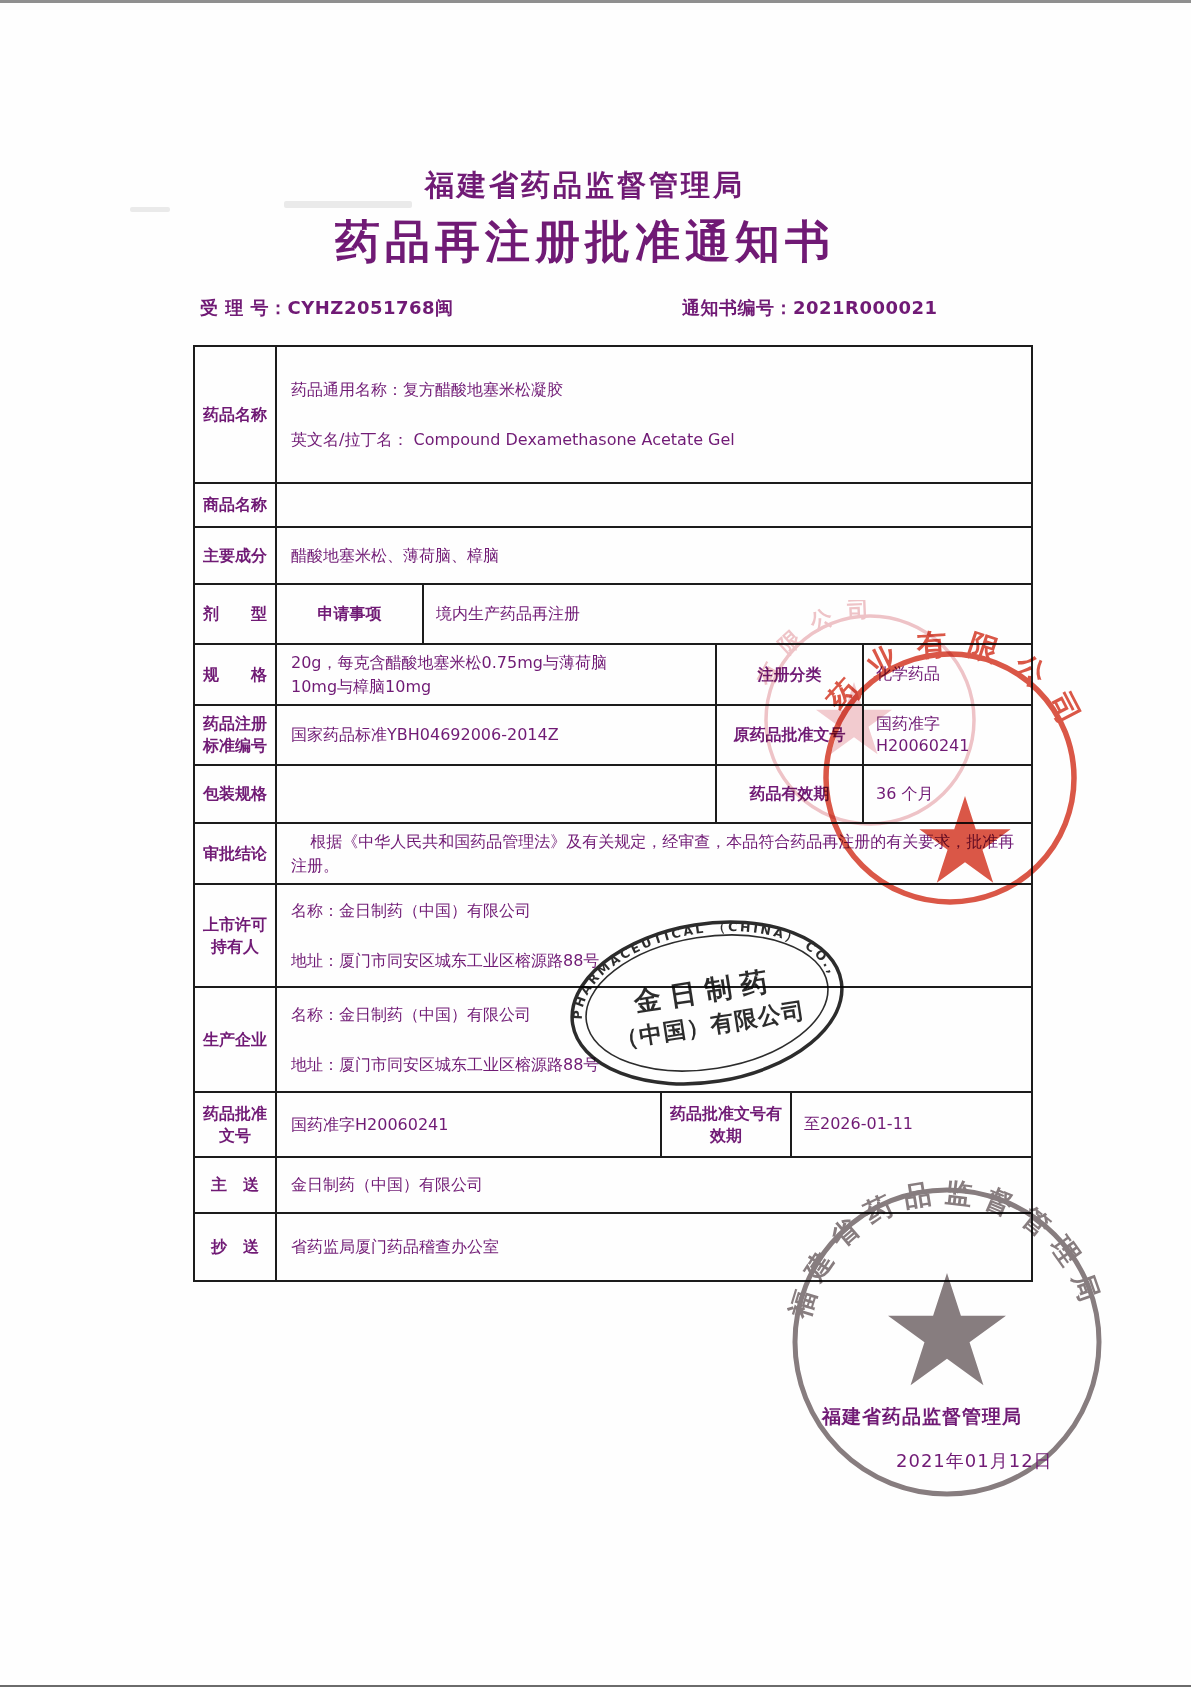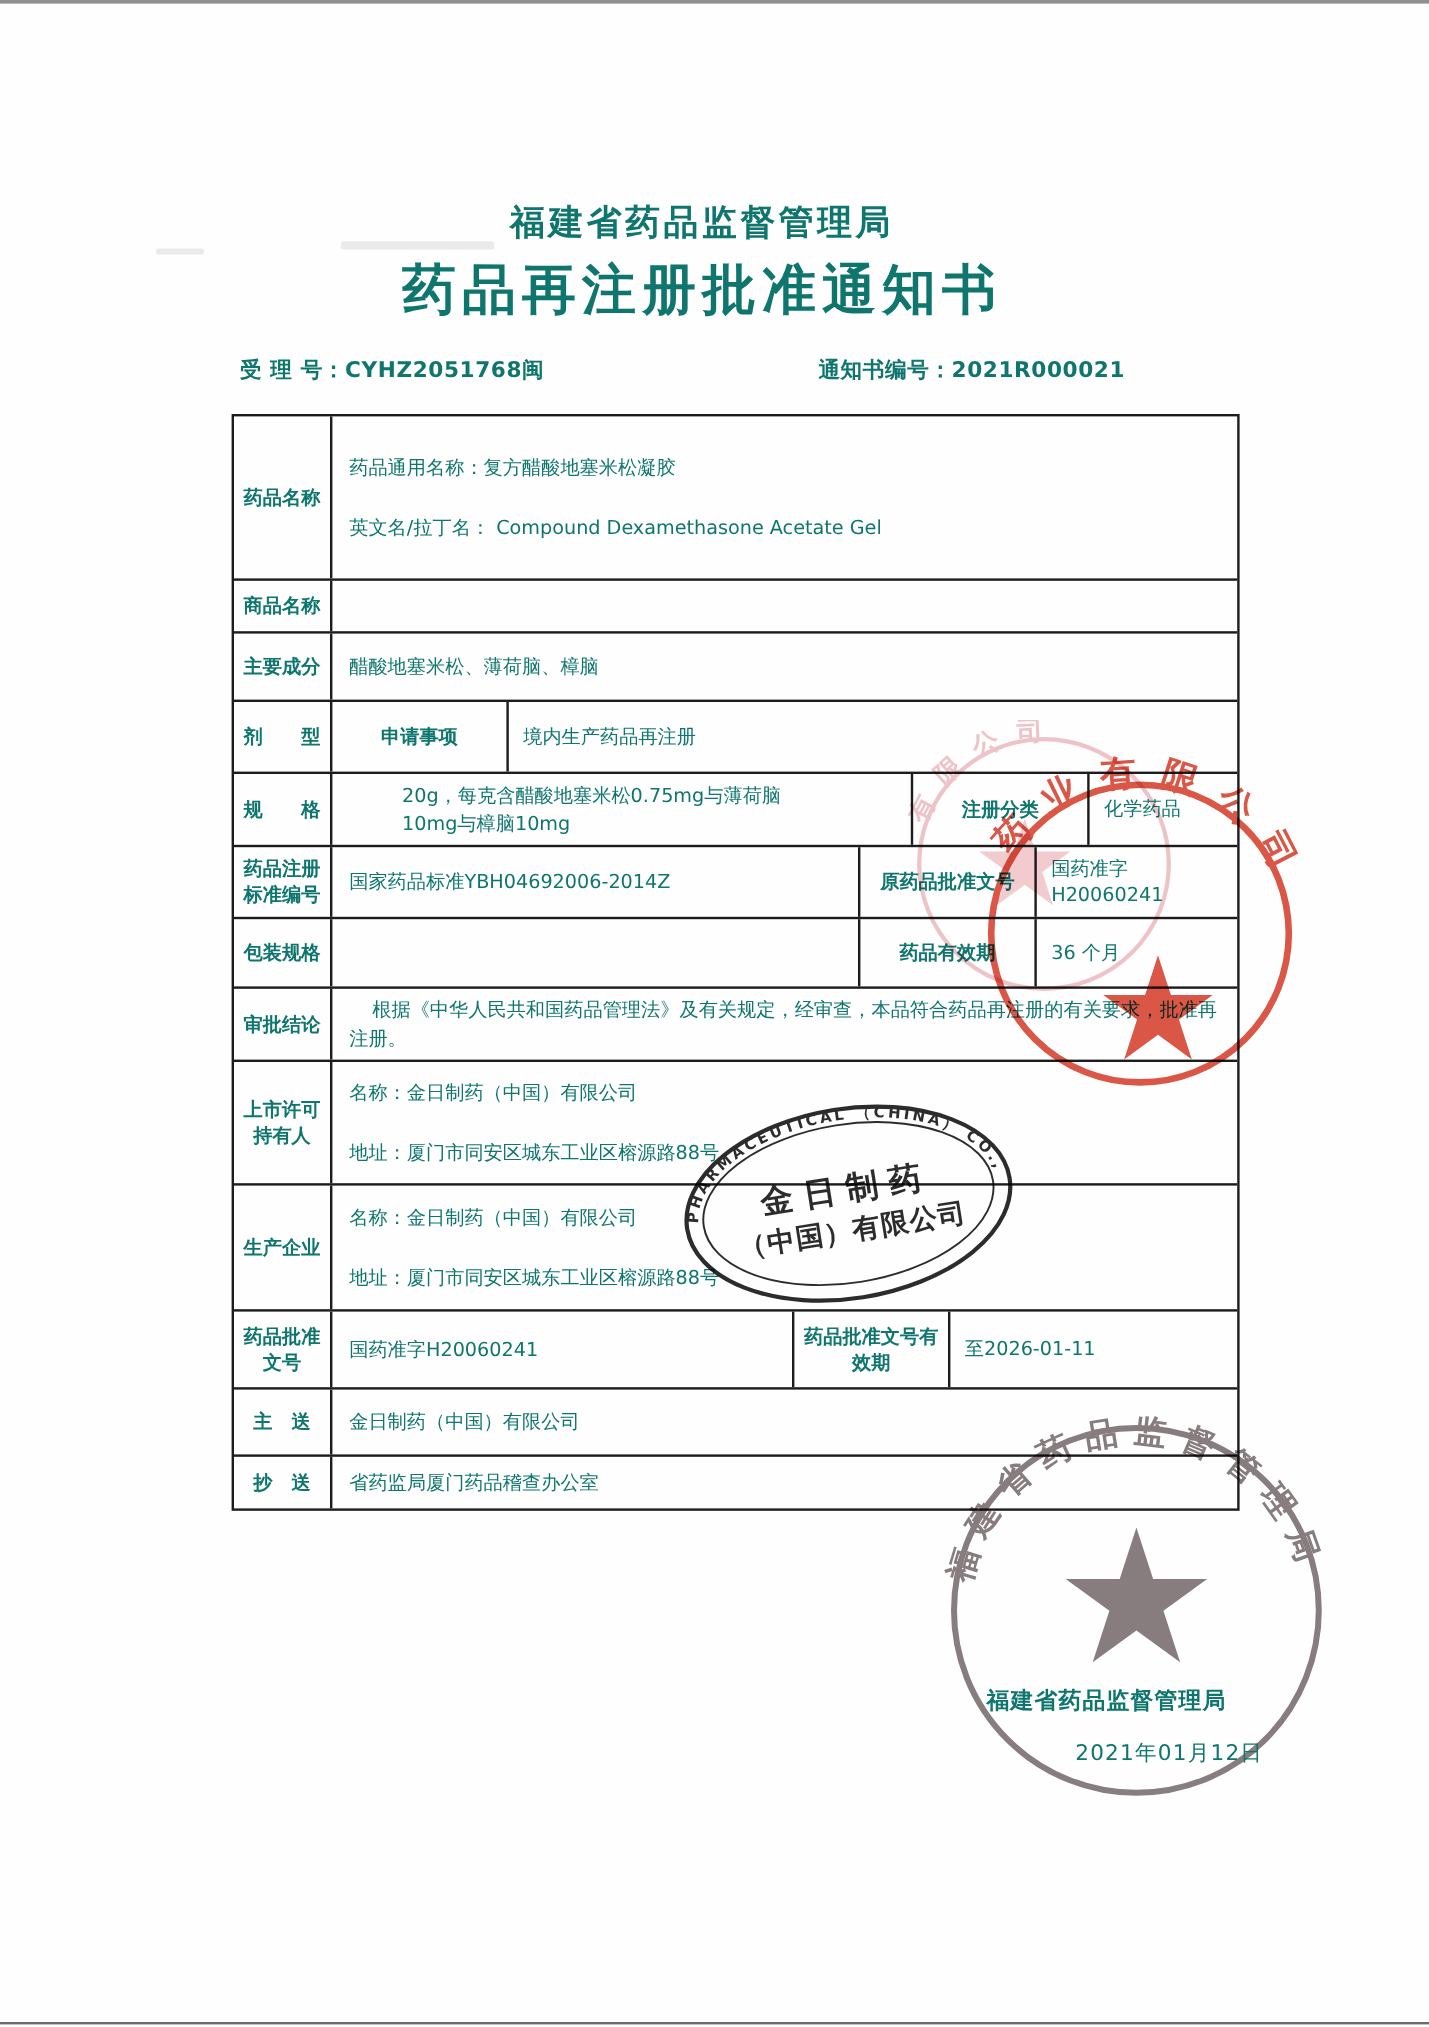--- a/index.html
+++ b/index.html
@@ -1,21 +1,21 @@
 <!DOCTYPE html>
 <html><head>
 <meta charset="utf-8">
 <style>
   html,body{margin:0;padding:0;background:#ffffff;}
   .page{
     position:relative;
     width:1191px;height:1689px;
     background:#fefefe;
     font-family:"DejaVu Sans","Liberation Sans",sans-serif;
-    color:#0f766e;
+    color:#701a75;
     overflow:hidden;
   }
   .edge-top{position:absolute;left:0;top:0;width:100%;height:3px;background:#8f8f8f;}
   .edge-bottom{position:absolute;left:0;top:1685px;width:100%;height:2px;background:#6b6b6b;}
   .smudge{position:absolute;background:rgba(60,60,60,.10);border-radius:2px;}
 
   .title1{
     position:absolute;left:0;top:166px;width:1170px;
     text-align:center;font-size:29px;font-weight:700;letter-spacing:3px;
   }
@@ -44,26 +44,26 @@
     padding:2px 3px;line-height:1.35;
   }
   .val{flex:1;padding:4px 10px 4px 14px;line-height:1.5;}
   .c-val{width:440px;flex:0 0 440px;border-right:2px solid #1c1c1c;padding:4px 10px 4px 14px;line-height:1.45;}
   .c-lab2{width:147px;flex:0 0 147px;border-right:2px solid #1c1c1c;justify-content:center;text-align:center;font-weight:600;padding:2px 4px;line-height:1.35;}
   .c-val2{flex:1;padding:4px 8px 4px 12px;line-height:1.4;}
   .r11 .c-val{width:385px;flex:0 0 385px;}
   .r11 .c-lab2{width:130px;flex:0 0 130px;}
   .two-line{display:flex;flex-direction:column;justify-content:center;gap:26px;align-items:flex-start;}
   .indent{text-indent:1.2em;}
-  .spec-val{padding-right:72px;margin-left:44px;}
+  .spec-val{padding-right:72px;}
   
   .r1{height:135px;}.r2{height:44px;}.r3{height:57px;}.r4{height:60px;}
   .r5{height:61px;}.r6{height:60px;}.r7{height:58px;}.r8{height:61px;}
   .r9{height:103px;}.r10{height:105px;}.r11{height:65px;}.r12{height:56px;}
-  .r13{height:45px;}.r14{height:59px;}
+  .r13{height:68px;}.r14{height:59px;}
 
   
   .stamp{position:absolute;mix-blend-mode:multiply;pointer-events:none;}
 
   .issuer-line{
     position:absolute;left:822px;top:1404px;font-size:19px;font-weight:600;letter-spacing:1px;
   }
   .issue-date{
     position:absolute;left:896px;top:1449px;font-size:18px;font-weight:500;letter-spacing:1px;
   }

